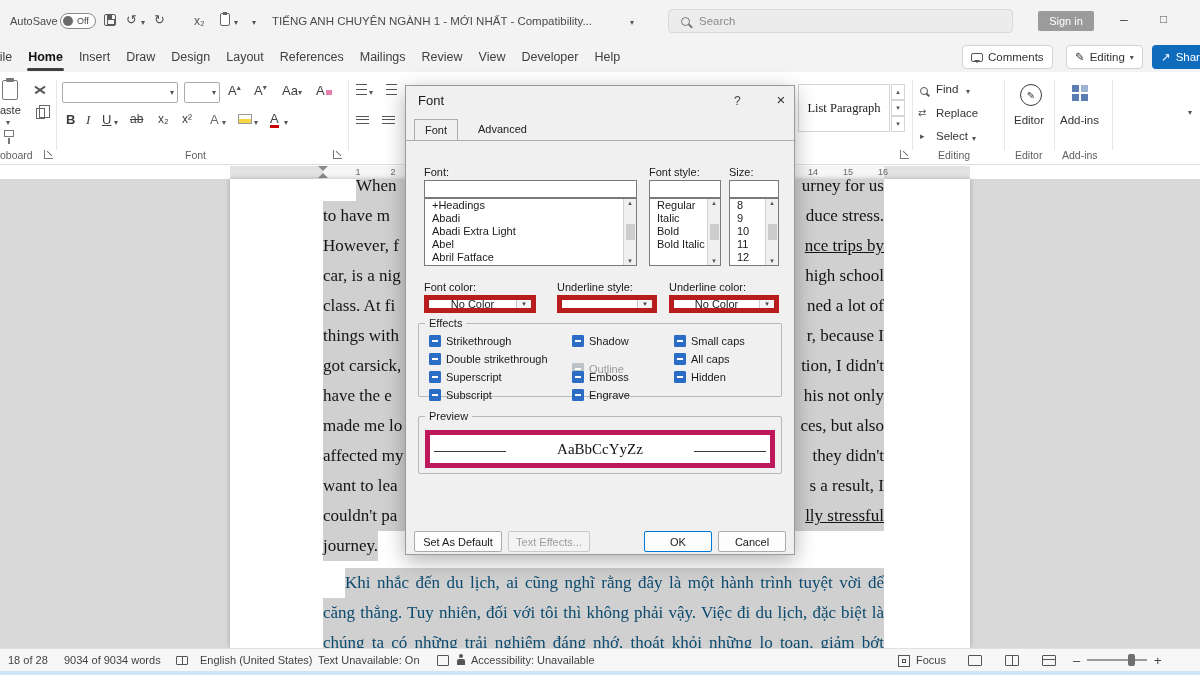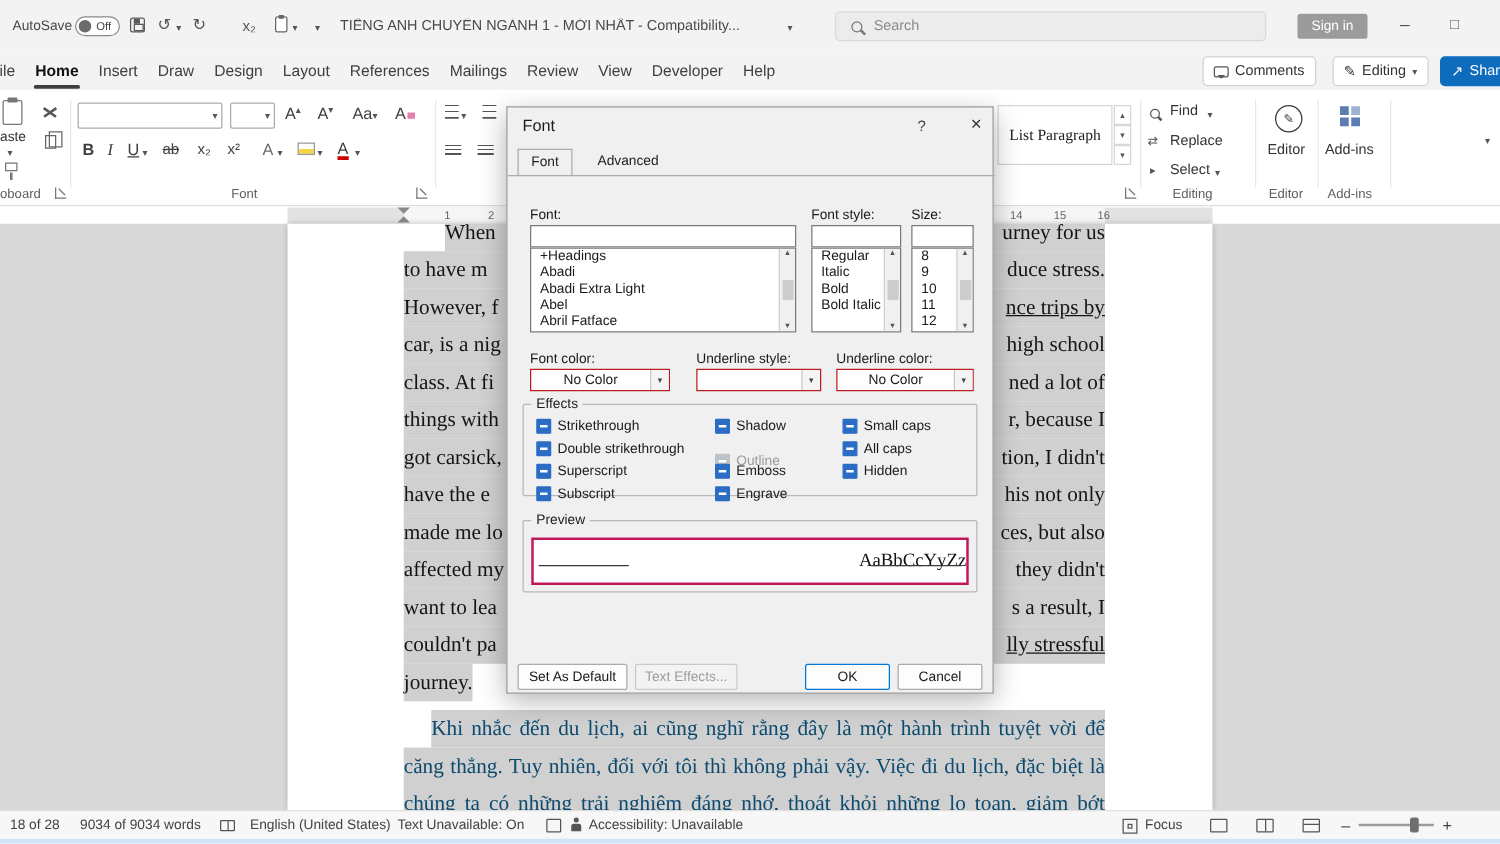--- a/index.html
+++ b/index.html
@@ -86,31 +86,31 @@
 .dclose{left:360px;top:0;width:30px;height:26px;display:flex;align-items:center;justify-content:center;font-size:15px;color:#333}
 .dtab{position:absolute;top:33px;height:21px;padding:4px 10px;color:#222}
 .dtab.active{background:#f0f0f0;border:1px solid #acacac;border-bottom:none;z-index:2}
 .dsep{position:absolute;left:0;top:54px;width:390px;height:1px;background:#acacac}
 .dlabel{position:absolute;color:#1a1a1a}
 .tinput{position:absolute;height:18px;background:#fff;border:1px solid #7a7a7a}
 .listbox{position:absolute;background:#fff;border:1px solid #7a7a7a;overflow:hidden;padding-right:13px}
 .litem{height:13px;line-height:13px;padding-left:7px;overflow:hidden;white-space:nowrap}
 .sbar{position:absolute;right:0;top:0;bottom:0;width:13px;background:#f0f0f0;border-left:1px solid #d0d0d0;display:flex;flex-direction:column;align-items:center;justify-content:space-between;font-size:6px;color:#555;padding:1px 0}
 .sthumb{width:9px;flex:0 0 16px;background:#cdcdcd}
-.combo{position:absolute;height:18px;background:#fff;border:1px solid #b91c1c;display:flex;align-items:center}
+.combo{position:absolute;height:18px;background:#fff;border:5px solid #b91c1c;display:flex;align-items:center}
 .combo .cval{flex:1;text-align:center}
 .combo .carr2{width:15px;height:100%;border-left:1px solid #c9c9c9;display:flex;align-items:center;justify-content:center;font-size:7px;color:#444;background:#f4f4f4}
 .gbox{position:absolute;border:1px solid #b8b8b8;border-radius:2px}
 .glegend{position:absolute;left:6px;top:-7px;background:#f0f0f0;padding:0 4px}
 .cbitem{position:absolute;display:flex;align-items:center;gap:5px}
 .cb{width:12px;height:12px;background:#2b6cc4;border:1px solid #2b6cc4;border-radius:1px;position:relative}
 .cb::after{content:"";position:absolute;left:2px;right:2px;top:4px;height:2px;background:#fff}
 .cbitem.disabled .cb{background:#bcc3c9;border-color:#bcc3c9}
 .cbitem.disabled .cblabel{color:#9a9a9a}
-.pbox{position:absolute;left:6px;top:13px;right:6px;height:38px;background:#fff;border:2px solid #be185d;display:flex;align-items:center;justify-content:flex-end}
+.pbox{position:absolute;left:6px;top:13px;right:6px;height:38px;background:#fff;border:5px solid #be185d;display:flex;align-items:center;justify-content:center}
 .pbox::before,.pbox::after{content:"";position:absolute;top:58%;width:72px;height:1px;background:#3a3a3a}
 .pbox::before{left:4px}.pbox::after{right:4px}
 .ptext{font-family:"Liberation Serif","DejaVu Serif",serif;font-size:15px;color:#111}
 .dbtn{position:absolute;height:21px;background:#fdfdfd;border:1px solid #ababab;border-radius:2px;display:flex;align-items:center;justify-content:center;color:#1a1a1a}
 .dbtn.default{border-color:#0078d7}
 .dbtn.disabled{color:#9c9c9c;background:#f3f3f3;border-color:#c9c9c9}
 
 #statusbar{position:absolute;left:0;top:648px;width:1200px;height:23px;background:#f7f7f7;border-top:1px solid #e0e0e0;font-size:11px;color:#424242}
 #statusbar .s{position:absolute;top:5px;white-space:nowrap}
 .i-book{width:12px;height:9px;border:1px solid #555;border-radius:1px;position:relative;display:inline-block}

